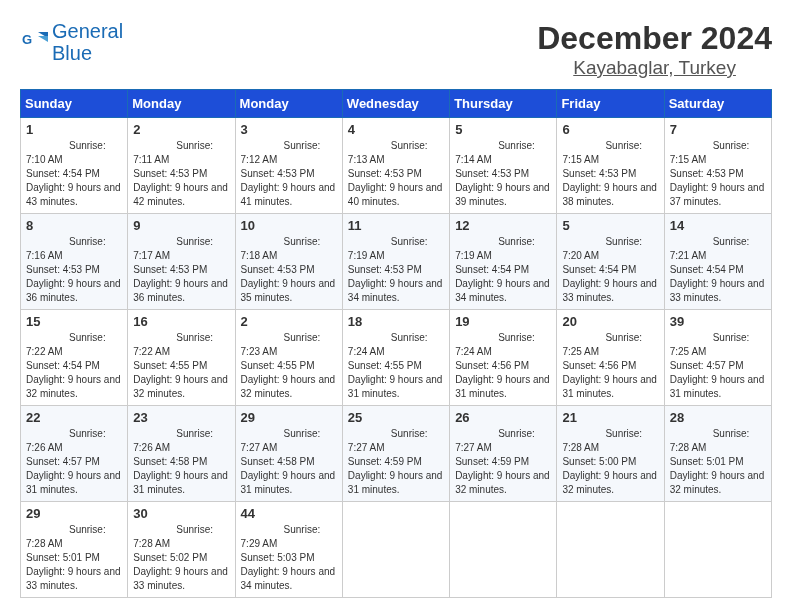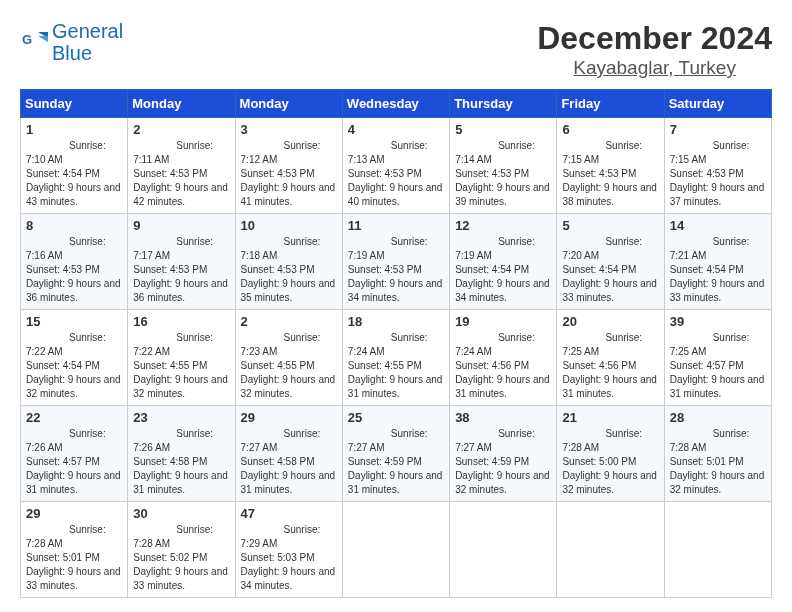--- a/index.html
+++ b/index.html
@@ -227,21 +227,21 @@
       </td>
         <td>
         <span class="day-num">29</span>
         <span class="day-info">Sunrise: 7:27 AM<br>Sunset: 4:58 PM<br>Daylight: 9 hours and 31 minutes.</span>
       </td>
         <td>
         <span class="day-num">25</span>
         <span class="day-info">Sunrise: 7:27 AM<br>Sunset: 4:59 PM<br>Daylight: 9 hours and 31 minutes.</span>
       </td>
         <td>
-        <span class="day-num">38</span>
+        <span class="day-num">26</span>
         <span class="day-info">Sunrise: 7:27 AM<br>Sunset: 4:59 PM<br>Daylight: 9 hours and 32 minutes.</span>
       </td>
         <td>
         <span class="day-num">21</span>
         <span class="day-info">Sunrise: 7:28 AM<br>Sunset: 5:00 PM<br>Daylight: 9 hours and 32 minutes.</span>
       </td>
         <td>
         <span class="day-num">28</span>
         <span class="day-info">Sunrise: 7:28 AM<br>Sunset: 5:01 PM<br>Daylight: 9 hours and 32 minutes.</span>
       </td>
@@ -249,21 +249,21 @@
       <tr>
         <td>
         <span class="day-num">29</span>
         <span class="day-info">Sunrise: 7:28 AM<br>Sunset: 5:01 PM<br>Daylight: 9 hours and 33 minutes.</span>
       </td>
         <td>
         <span class="day-num">30</span>
         <span class="day-info">Sunrise: 7:28 AM<br>Sunset: 5:02 PM<br>Daylight: 9 hours and 33 minutes.</span>
       </td>
         <td>
-        <span class="day-num">47</span>
+        <span class="day-num">44</span>
         <span class="day-info">Sunrise: 7:29 AM<br>Sunset: 5:03 PM<br>Daylight: 9 hours and 34 minutes.</span>
       </td>
         <td class="empty-cell"></td>
         <td class="empty-cell"></td>
         <td class="empty-cell"></td>
         <td class="empty-cell"></td>
       </tr>
     </tbody>
 </table>
 

